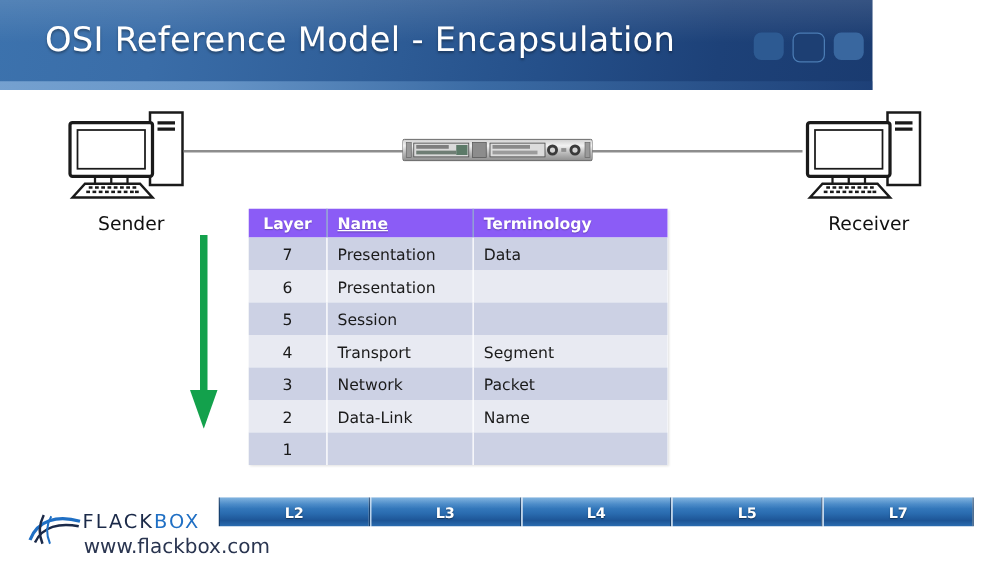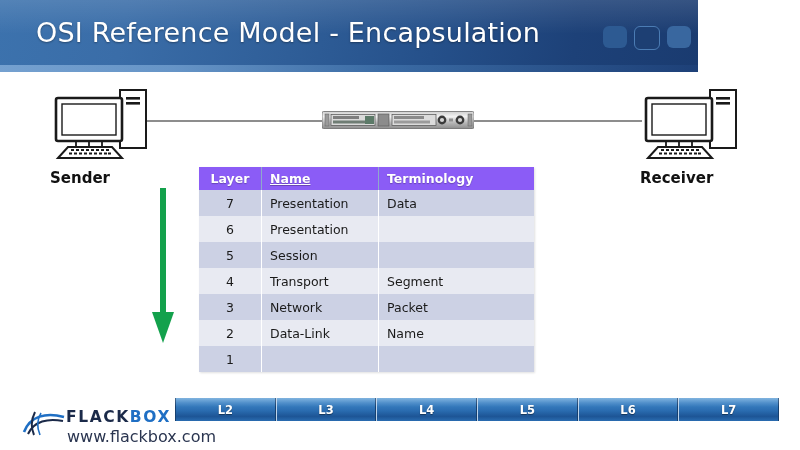--- a/index.html
+++ b/index.html
@@ -35,21 +35,21 @@
     font-family:"DejaVu Sans", sans-serif;
   }
   .header-squares{
     position:absolute;left:603px;top:26px;display:flex;gap:7px;
   }
   .hsq{width:24px;height:22px;border-radius:6px;}
 
   
   .node{position:absolute;width:110px;}
   .node .cap{
-    text-align:left;font-size:15px;font-weight:700;color:#111;
+    text-align:center;font-size:15px;font-weight:400;color:#111;
     margin-top:5px;font-family:"DejaVu Sans", sans-serif;
   }
   #sender-node{left:50px;top:88px;}
   #receiver-node{left:640px;top:88px;}
 
   
   .cable{position:absolute;height:2px;background:#8d8d8d;top:120px;}
   #cable-left{left:147px;width:178px;}
   #cable-right{left:472px;width:170px;}
 
@@ -102,21 +102,21 @@
     content:"";position:absolute;left:0;top:0;width:100%;height:9px;
     background:linear-gradient(180deg,rgba(255,255,255,.22),rgba(255,255,255,0));
     pointer-events:none;
   }
 
   
   .logo{position:absolute;left:22px;top:406px;width:160px;height:38px;}
   .logo-swoosh{position:absolute;left:0;top:4px;width:44px;height:26px;}
   .logo-word{
     position:absolute;left:44px;top:2px;
-    font-size:15.5px;font-weight:700;letter-spacing:1.6px;
+    font-size:15.5px;font-weight:400;letter-spacing:1.6px;
     font-family:"DejaVu Sans", sans-serif;
     text-align:right;
   }
   .logo-word .flack{color:#1b2a49;}
   .logo-word .box{color:#1f6fc4;}
   .logo-url{
     position:absolute;left:45px;top:21px;
     font-size:16px;color:#2a3550;
     font-family:"DejaVu Sans", sans-serif;
   }
@@ -292,21 +292,20 @@
         <td></td>
       </tr>
     </tbody>
   </table>
 
   <div class="lbar">
     <div class="lseg">L2</div>
     <div class="lseg">L3</div>
     <div class="lseg">L4</div>
     <div class="lseg">L5</div>
-    <div class="lseg">L6</div>
     <div class="lseg">L7</div>
   </div>
 
   <div class="logo">
     <svg class="logo-swoosh" viewBox="0 0 44 26">
       <path d="M2 22 C8 6, 24 2, 42 7" stroke="#1f6fc4" stroke-width="2.6" fill="none"></path>
       <path d="M6 24 C12 11, 26 8, 41 11" stroke="#1b2a49" stroke-width="2" fill="none"></path>
       <path d="M13 2 C9 10, 9 18, 12 25" stroke="#1b2a49" stroke-width="2" fill="none"></path>
       <path d="M19 3 C15 10, 15 18, 18 25" stroke="#1f6fc4" stroke-width="1.6" fill="none"></path>
     </svg>

